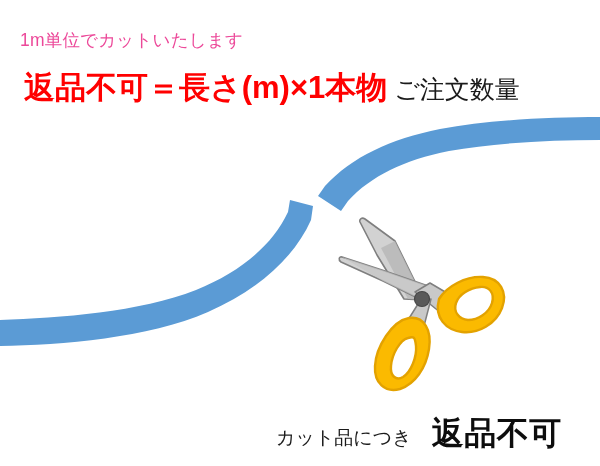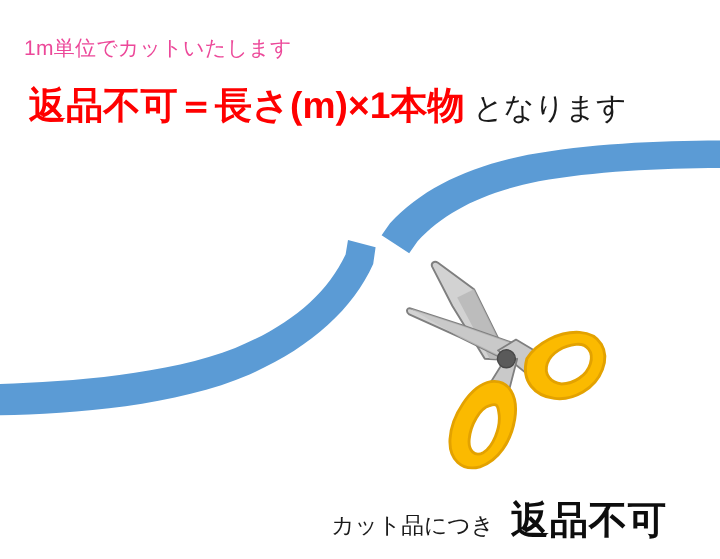--- a/index.html
+++ b/index.html
@@ -59,21 +59,21 @@
   }
   #caption .small {
     font-size: 19px;
     font-weight: 400;
     color: #1a1a1a;
   }
   #caption .big {
     font-size: 32px;
     font-weight: 700;
     color: #0d0d0d;
-    margin-left: 14px;
+    margin-left: 20px;
     letter-spacing: 0.5px;
   }
   
   #art {
     position: absolute;
     left: 0;
     top: 0;
     width: 600px;
     height: 466px;
   }
@@ -163,21 +163,21 @@
                C 415,337 414,336 408,338
                Z" fill="#FBBA00" stroke="#E3A200" stroke-width="2.4" stroke-linejoin="round"></path>
 
       <circle cx="422" cy="299" r="7.5" fill="#5A5A5A" stroke="#474747" stroke-width="1.2"></circle>
     </g>
   </svg>
 
   <div id="line1">1m単位でカットいたします</div>
 
   <div id="line2">
-    <span class="red">返品不可＝長さ(m)×1本物</span><span class="blk">となります</span>
+    <span class="red">返品不可＝長さ(m)×1本物</span><span class="blk">ご注文数量</span>
   </div>
 
   <div id="caption">
     <span class="small">カット品につき</span>
       <span class="big">返品不可</span>
   </div>
 
 </div>
 
 </body></html>

